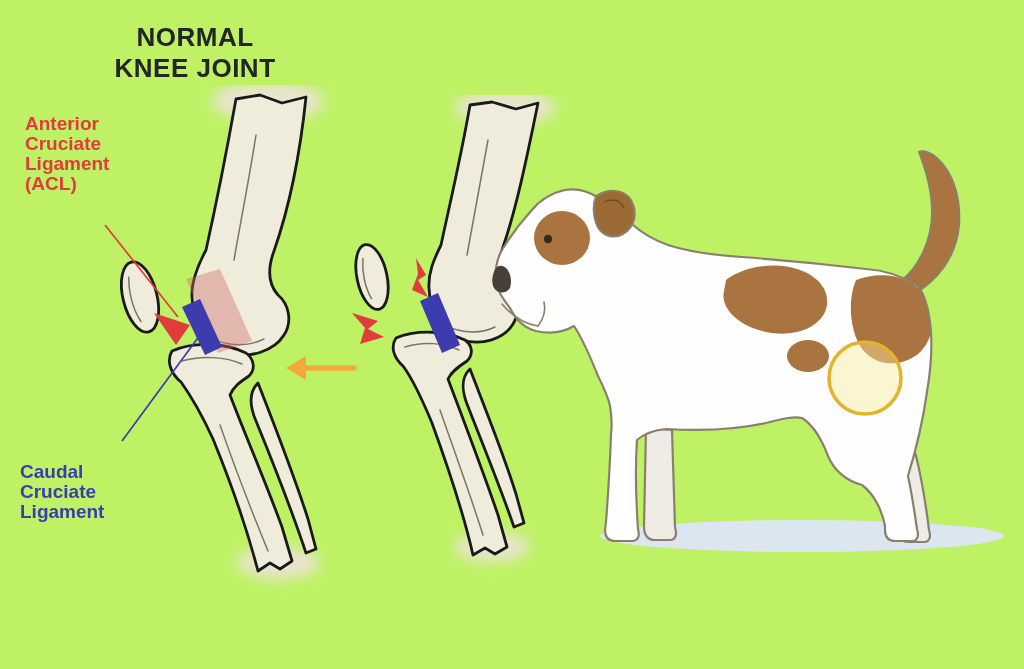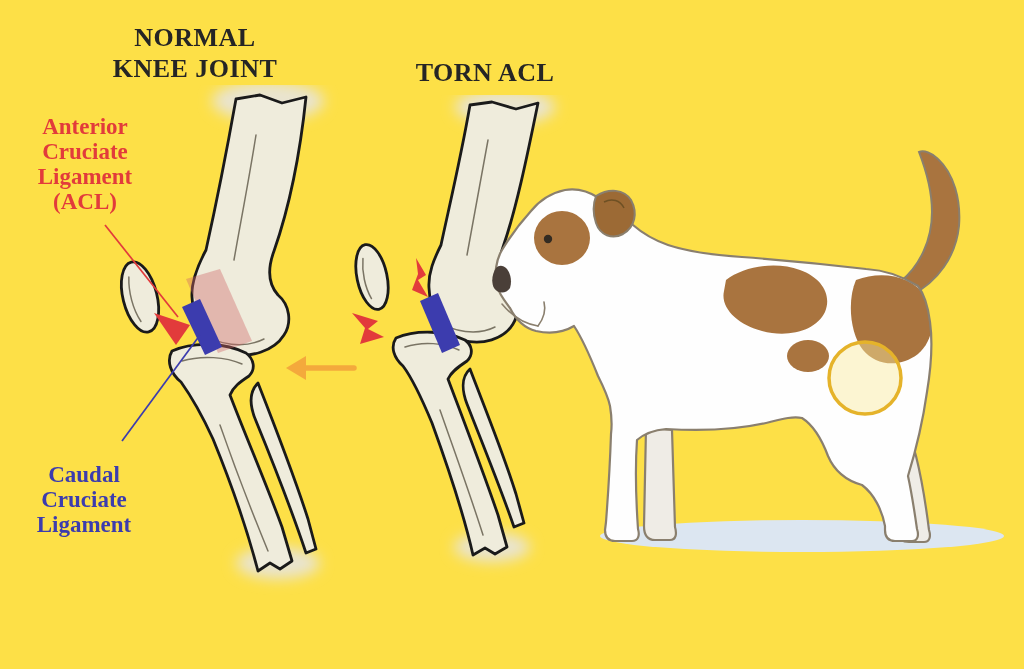--- a/index.html
+++ b/index.html
@@ -1,45 +1,44 @@
 <!DOCTYPE html>
 <html><head>
 <meta charset="utf-8">
 <style>
   html,body{margin:0;padding:0;background:#ffffff;}
   #stage{
-    position:relative;width:1024px;height:669px;background:#fde047;
+    position:relative;width:1024px;height:669px;background:#bef264;
     overflow:hidden;margin:0 auto;
-    font-family:Liberation Serif, serif;
+    font-family:Liberation Sans, sans-serif;
   }
   .abs{position:absolute;}
   .title{
     font-weight:bold;font-size:26px;line-height:31px;letter-spacing:0.5px;
     color:#252525;text-align:center;white-space:pre-line;z-index:5;
   }
   .lig-label{
-    font-weight:600;font-size:23px;line-height:25px;text-align:center;
+    font-weight:600;font-size:19px;line-height:20px;
     white-space:pre-line;z-index:6;
   }
   .lig-label.red{color:#e23b3b;}
   .lig-label.blue{color:#3c3cae;}
   .bone{fill:#efecdc;stroke:#1a1a1a;stroke-width:2.8;stroke-linejoin:round;}
   .bone-line{fill:none;stroke:#7a7464;stroke-width:1.5;stroke-linecap:round;}
   .dog-outline{fill:none;stroke:#8a7f6e;stroke-width:2.2;stroke-linejoin:round;}
   .face-line{fill:none;stroke:#8a7f6e;stroke-width:1.6;stroke-linecap:round;}
   svg{display:block;}
 </style>
 </head>
 <body>
 
 <div id="stage">
 
   <div class="abs title" style="left:70px;top:22px;width:250px;">NORMAL
 KNEE JOINT</div>
-  <div class="abs title" style="left:400px;top:57px;width:170px;">TORN ACL</div>
 
   <div class="abs lig-label red" style="left:25px;top:114px;width:120px;">Anterior
 Cruciate
 Ligament
 (ACL)</div>
   <div class="abs lig-label blue" style="left:20px;top:442px;width:128px;margin-top:20px;">Caudal
 Cruciate
 Ligament</div>
 
   <svg class="abs" style="left:60px;top:85px;" width="320" height="520" viewBox="0 0 320 520">

